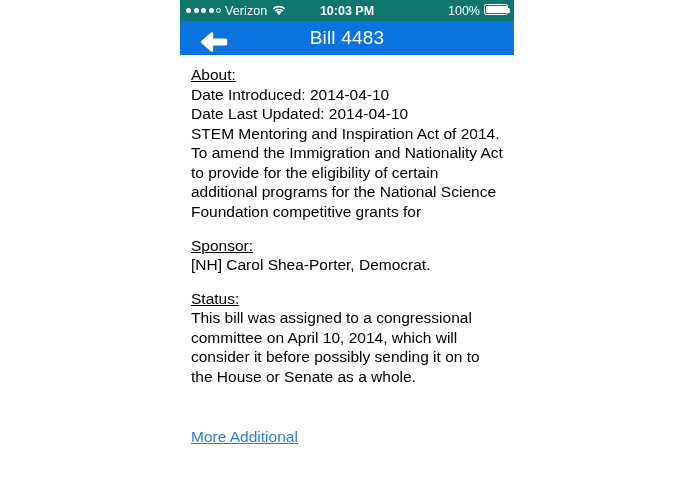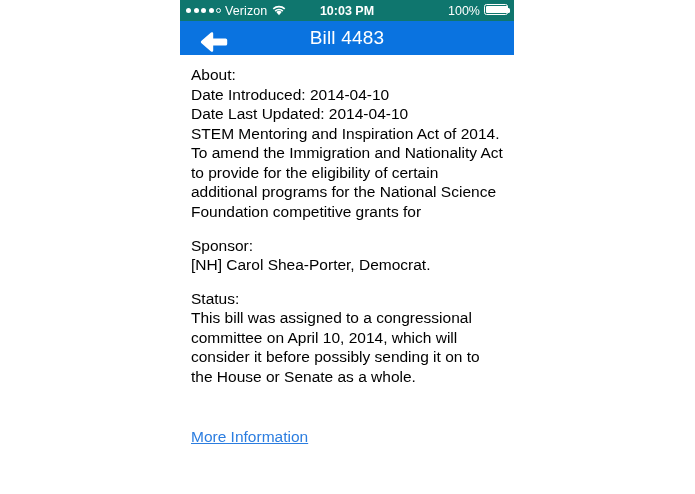--- a/index.html
+++ b/index.html
@@ -144,20 +144,21 @@
     letter-spacing: 0.2px;
   }
 
   
   .content {
     padding: 0 11px;
     color: #000000;
   }
   .section-head {
     font-size: 15.5px;
+    text-decoration: underline;
     margin: 0;
     line-height: 19.5px;
   }
   .body-text {
     font-size: 15.5px;
     line-height: 19.5px;
     margin: 0;
   }
   .about-block {
     margin-top: 10px;
@@ -244,17 +245,17 @@
       <div class="section-head">Sponsor:</div>
       <div class="body-text">[NH] Carol Shea-Porter, Democrat.</div>
     </div>
 
     <div class="status-block">
       <div class="section-head">Status:</div>
       <div class="body-text">This bill was assigned to a congressional committee on April 10, 2014, which will consider it before possibly sending it on to the House or Senate as a whole.</div>
     </div>
 
     <div class="more-block">
-      <a class="link">More Information</a>
+      <a class="link">More Additional</a>
     </div>
 
   </div>
 </div>
 
 </body></html>

